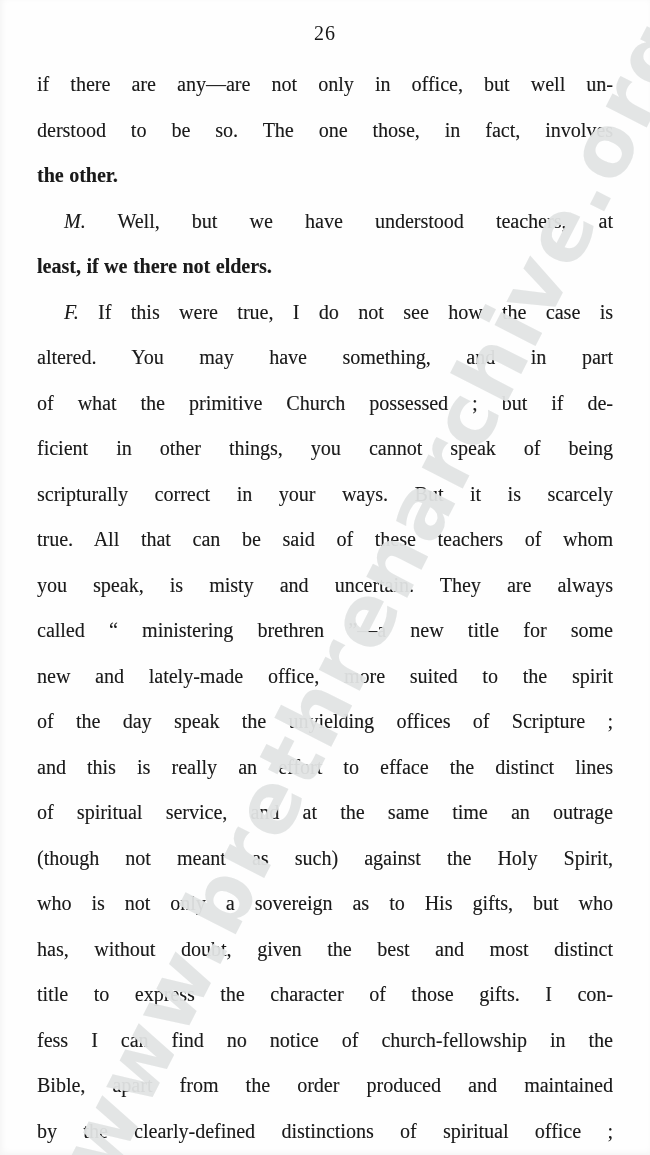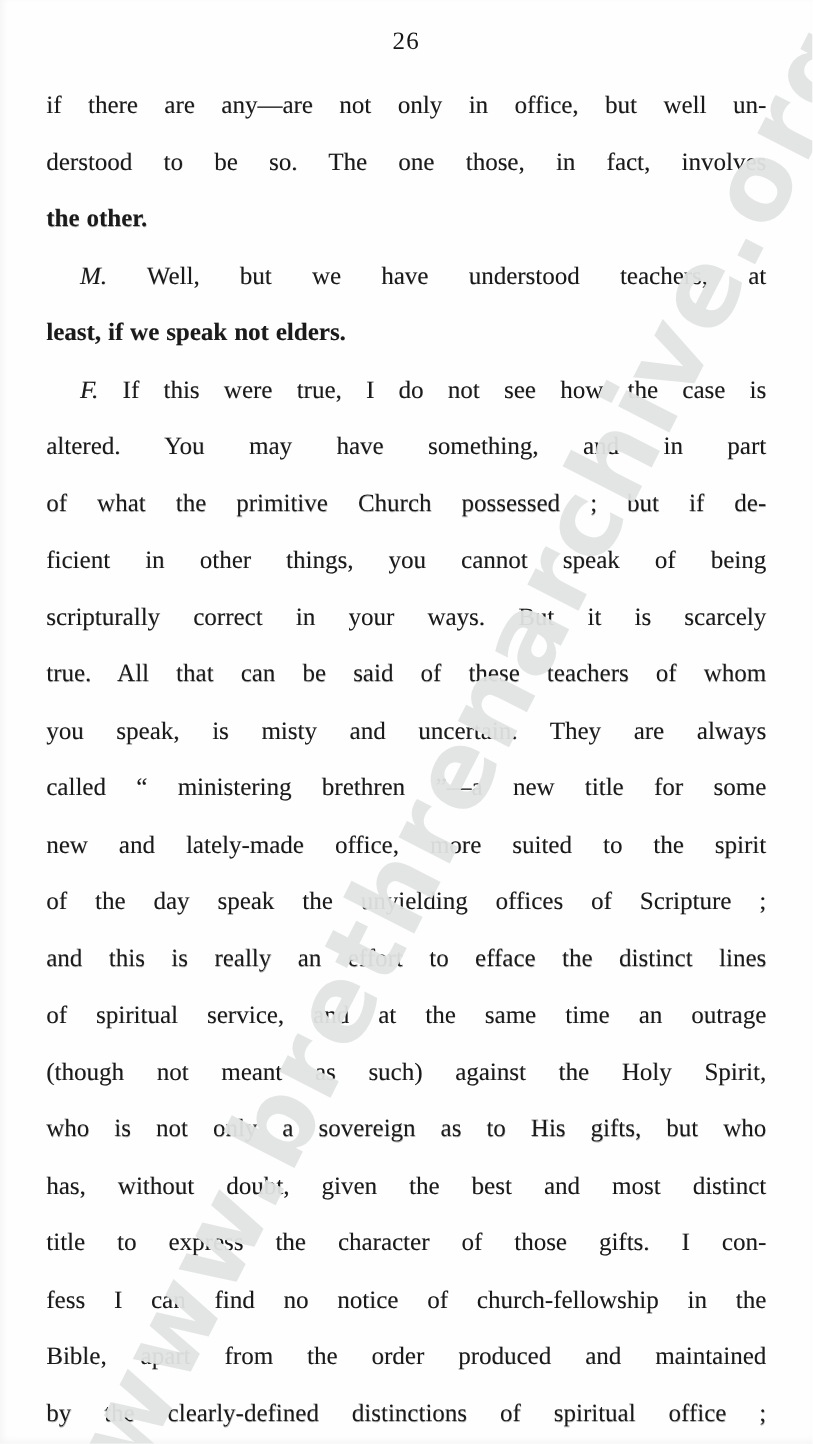--- a/index.html
+++ b/index.html
@@ -74,21 +74,21 @@
 
   <div class="page-number">26</div>
 
   <div class="text-block">
 
     <div class="line">if there are any—are not only in office, but well un-</div>
     <div class="line">derstood to be so. The one those, in fact, involves</div>
     <div class="line end">the other.</div>
 
     <div class="line indent"><span class="speaker">M.</span> <span>Well, but we have understood teachers, at</span></div>
-    <div class="line end">least, if we speak not elders.</div>
+    <div class="line end">least, if we there not elders.</div>
 
     <div class="line indent"><span class="speaker">F.</span> <span>If this were true, I do not see how the case is</span></div>
     <div class="line">altered. You may have something, and in part</div>
     <div class="line">of what the primitive Church possessed ; but if de-</div>
     <div class="line">ficient in other things, you cannot speak of being</div>
     <div class="line">scripturally correct in your ways. But it is scarcely</div>
     <div class="line">true. All that can be said of these teachers of whom</div>
     <div class="line">you speak, is misty and uncertain. They are always</div>
     <div class="line">called “ ministering brethren ”—a new title for some</div>
     <div class="line">new and lately-made office, more suited to the spirit</div>

